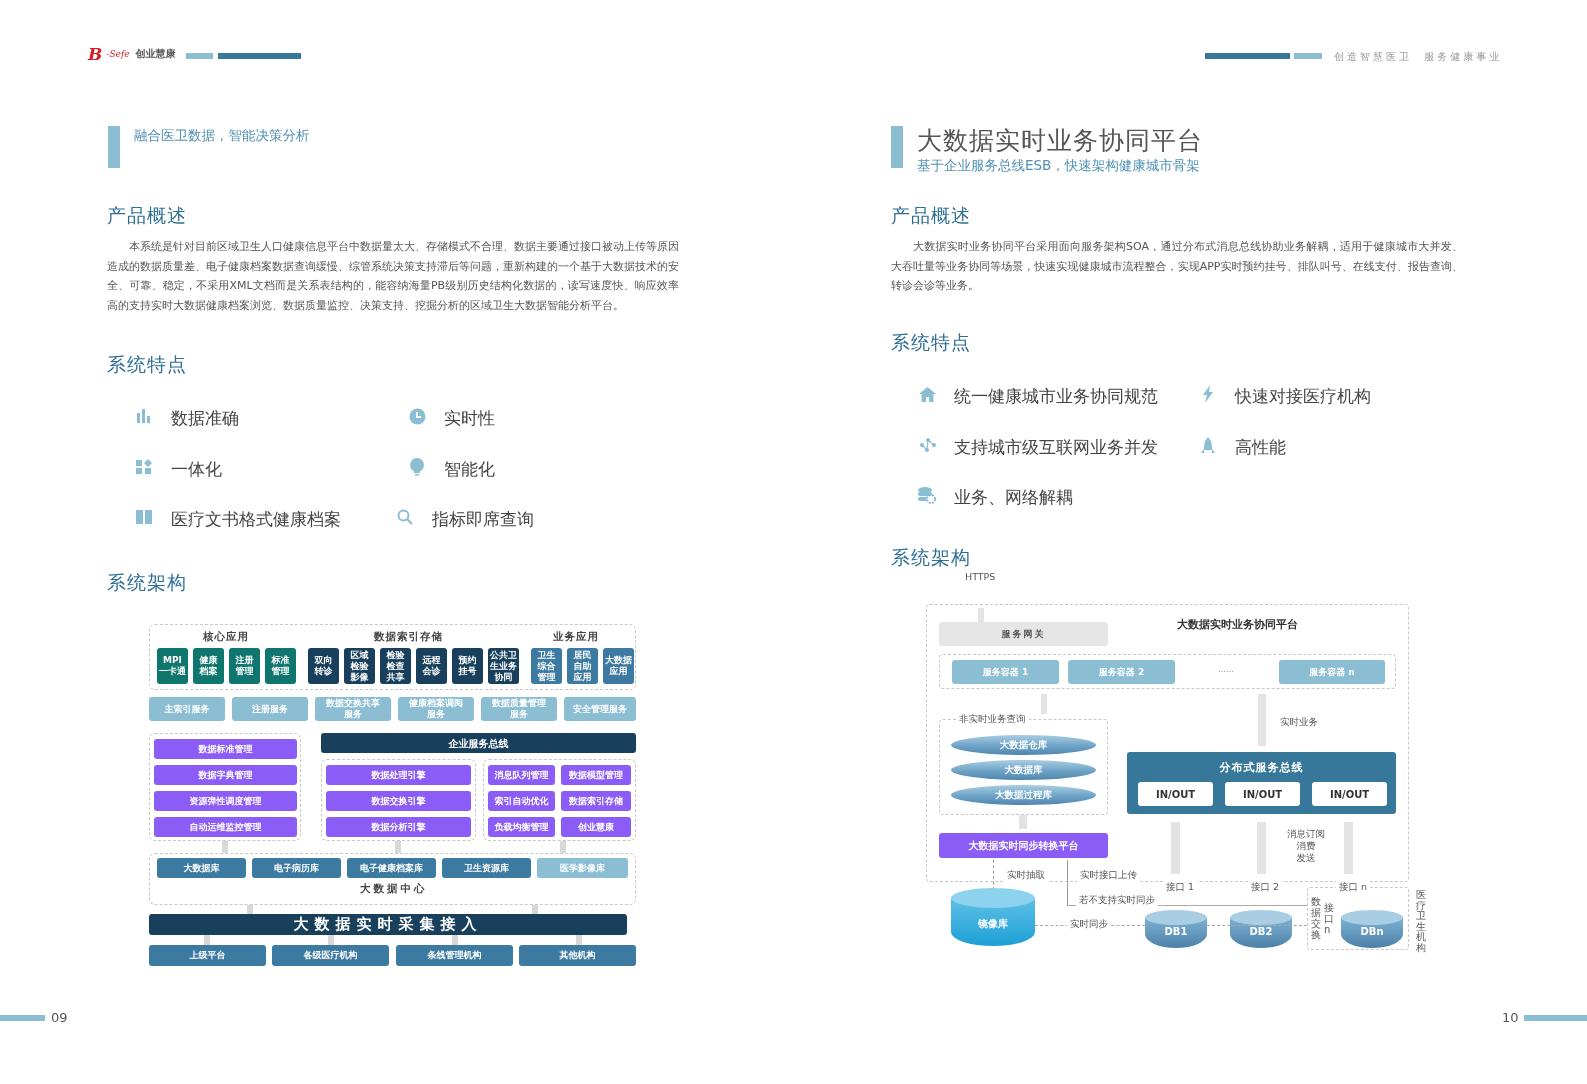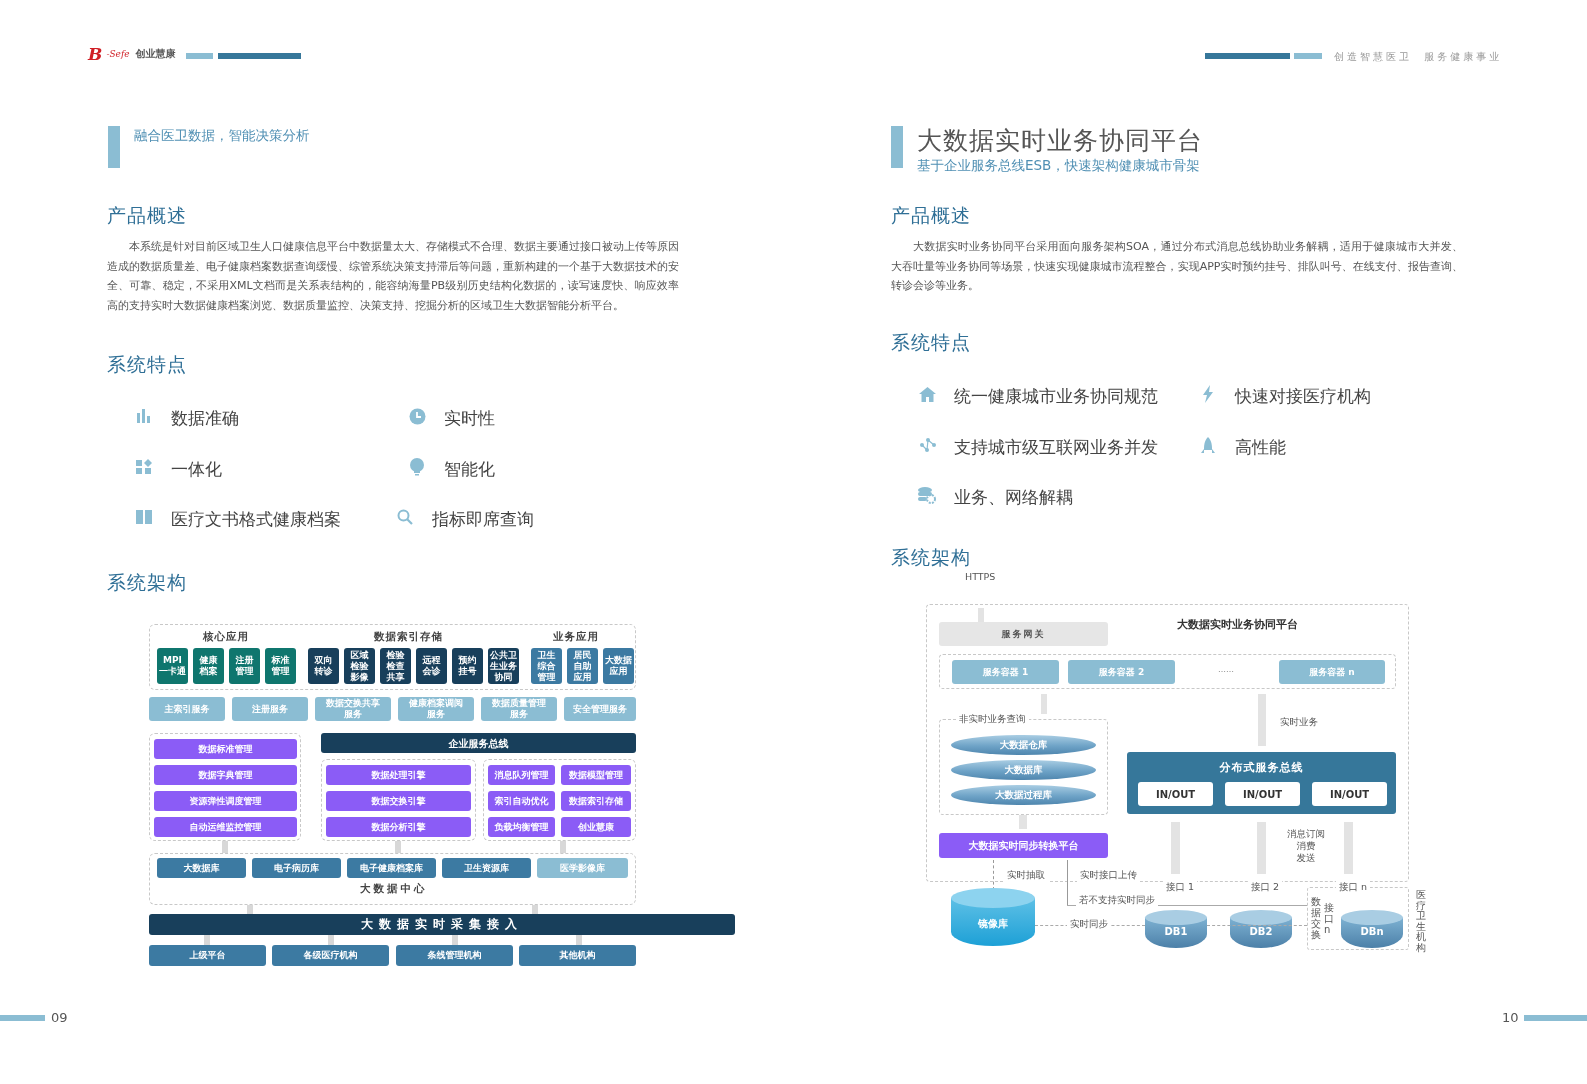--- a/index.html
+++ b/index.html
@@ -198,21 +198,21 @@
   <div class="blk c3" style="left:157px;top:858px;width:89px;height:20px">大数据库</div>
   <div class="blk c3" style="left:252px;top:858px;width:89px;height:20px">电子病历库</div>
   <div class="blk c3" style="left:347px;top:858px;width:89px;height:20px">电子健康档案库</div>
   <div class="blk c3" style="left:442px;top:858px;width:89px;height:20px">卫生资源库</div>
   <div class="blk c4" style="left:537px;top:858px;width:91px;height:20px">医学影像库</div>
   <div class="glabel" style="left:360px;top:882px;letter-spacing:3px">大数据中心</div>
 
   <div class="arrow" style="left:247px;top:905px;height:10px"></div>
   <div class="arrow" style="left:532px;top:905px;height:10px"></div>
 
-  <div class="blk c2" style="left:149px;top:914px;width:586px;height:21px;font-size:12px;letter-spacing:6px">大数据实时采集接入</div>
+  <div class="blk c2" style="left:149px;top:914px;width:478px;height:21px;font-size:15px;letter-spacing:6px">大数据实时采集接入</div>
 
   <div class="arrow" style="left:204px;top:935px;height:10px"></div>
   <div class="arrow" style="left:328px;top:935px;height:10px"></div>
   <div class="arrow" style="left:452px;top:935px;height:10px"></div>
   <div class="arrow" style="left:576px;top:935px;height:10px"></div>
 
   <div class="blk c3" style="left:149px;top:945px;width:117px;height:21px">上级平台</div>
   <div class="blk c3" style="left:272px;top:945px;width:117px;height:21px">各级医疗机构</div>
   <div class="blk c3" style="left:396px;top:945px;width:117px;height:21px">条线管理机构</div>
   <div class="blk c3" style="left:519px;top:945px;width:117px;height:21px">其他机构</div>

